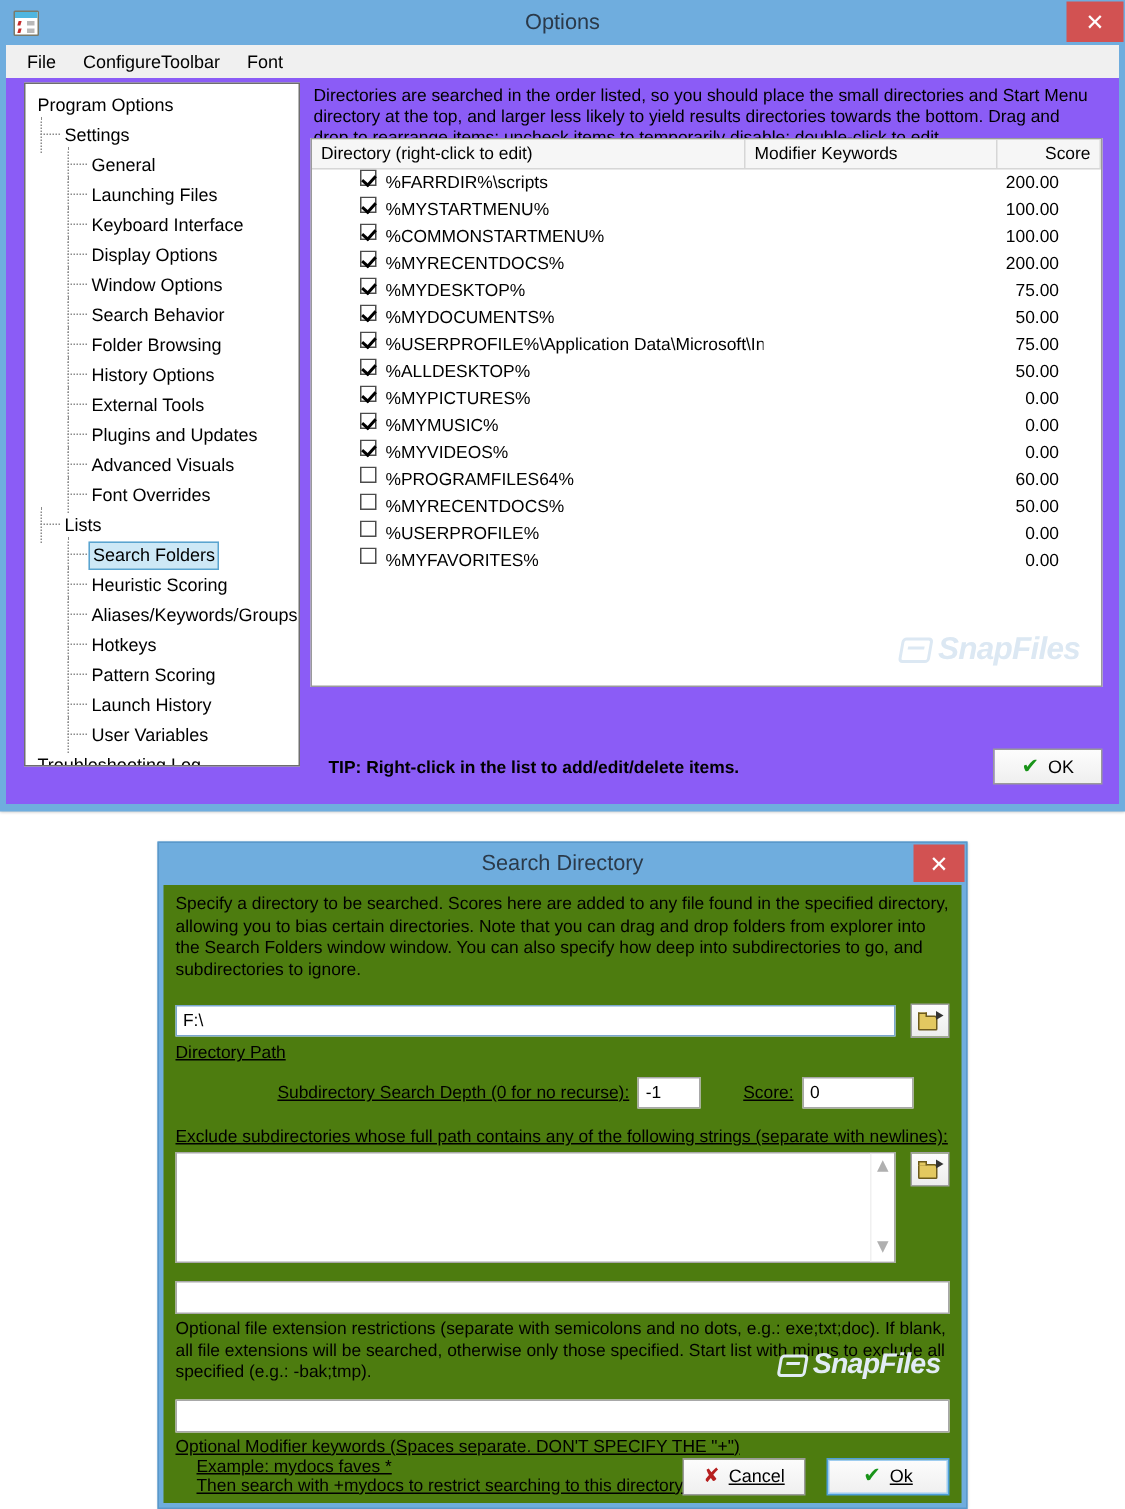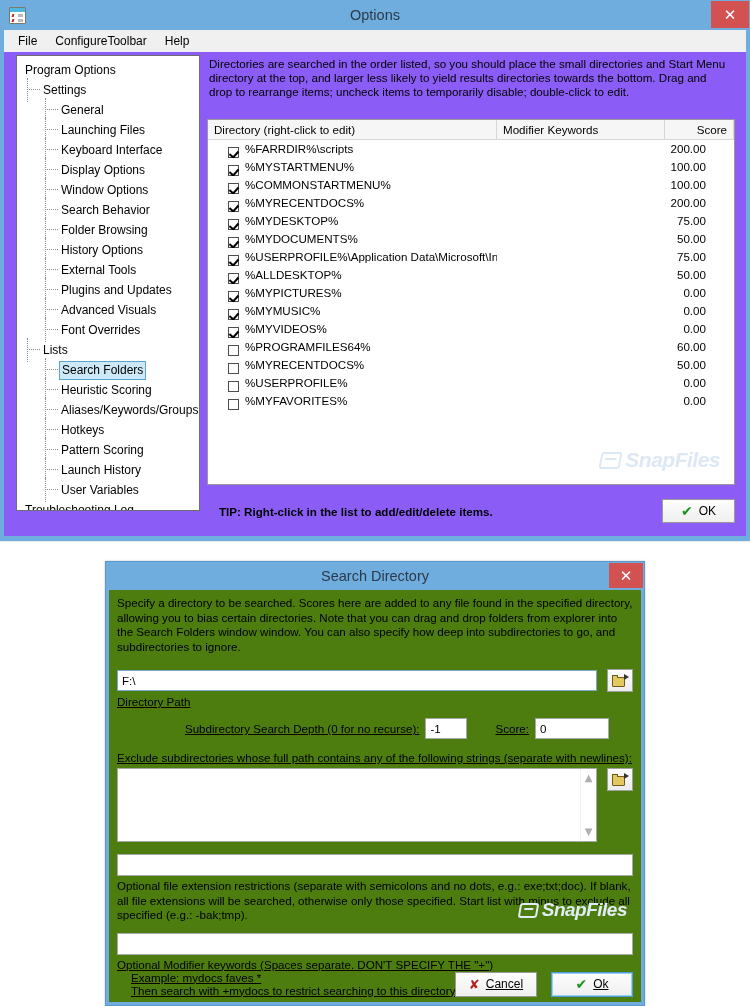--- a/index.html
+++ b/index.html
@@ -142,21 +142,21 @@
   }
   .desc-text {
     font-size: 11.6px;
     color: #000;
     line-height: 14px;
     padding: 2px 4px 4px 2px;
   }
 
   .listbox {
     position: absolute;
-    left: 0; right: 0; top: 64px;
+    left: 0; right: 0; top: 37px;
     height: 366px;
     background: #ffffff;
     border: 1px solid #9a9a9a;
     overflow: hidden;
   }
   .list-header {
     display: flex;
     height: 20px;
     background: #f6f6f6;
     border-bottom: 1px solid #d6d6d6;
@@ -173,21 +173,21 @@
   .col-score { flex: 1; text-align: right; border-right: none; padding-right: 10px; }
 
   .list-rows { position: relative; }
   .lrow {
     display: flex;
     height: 18px;
     line-height: 18px;
     font-size: 11.6px;
     align-items: center;
   }
-  .lrow .c-dir { width: 289px; display: flex; align-items: flex-end; padding-left: 20px; white-space: nowrap; overflow: hidden;}
+  .lrow .c-dir { width: 289px; display: flex; align-items: flex-start; padding-left: 20px; white-space: nowrap; overflow: hidden; margin-left: 12px;}
   .lrow .c-mod { width: 168px; }
   .lrow .c-score { flex: 1; text-align: right; padding-right: 28px; }
   .cbx {
     width: 11px; height: 11px;
     border: 1px solid #4c4c4c;
     background: #fff;
     margin-right: 6px;
     position: relative;
     flex: none;
   }
@@ -376,21 +376,21 @@
       </div>
       <div class="title-text">Options</div>
       <div class="close-btn">✕</div>
     </div>
 
     <div class="window-body">
 
       <div class="menubar">
         <div class="mi">File</div>
         <div class="mi">ConfigureToolbar</div>
-        <div class="mi">Help</div>
+        <div class="mi">Font</div>
       </div>
 
       <div class="opt-content">
 
         <div class="tree-panel">
           <div class="tree-scroll" id="tree-scroll">
               <div class="tnode lvl0"><span class="lbl">Program Options</span></div>
               <div class="tnode lvl1"><div class="vline"></div><div class="dash"></div><span class="lbl">Settings</span></div>
               <div class="tnode lvl2"><div class="vline"></div><div class="dash"></div><span class="lbl">General</span></div>
               <div class="tnode lvl2"><div class="vline"></div><div class="dash"></div><span class="lbl">Launching Files</span></div>

